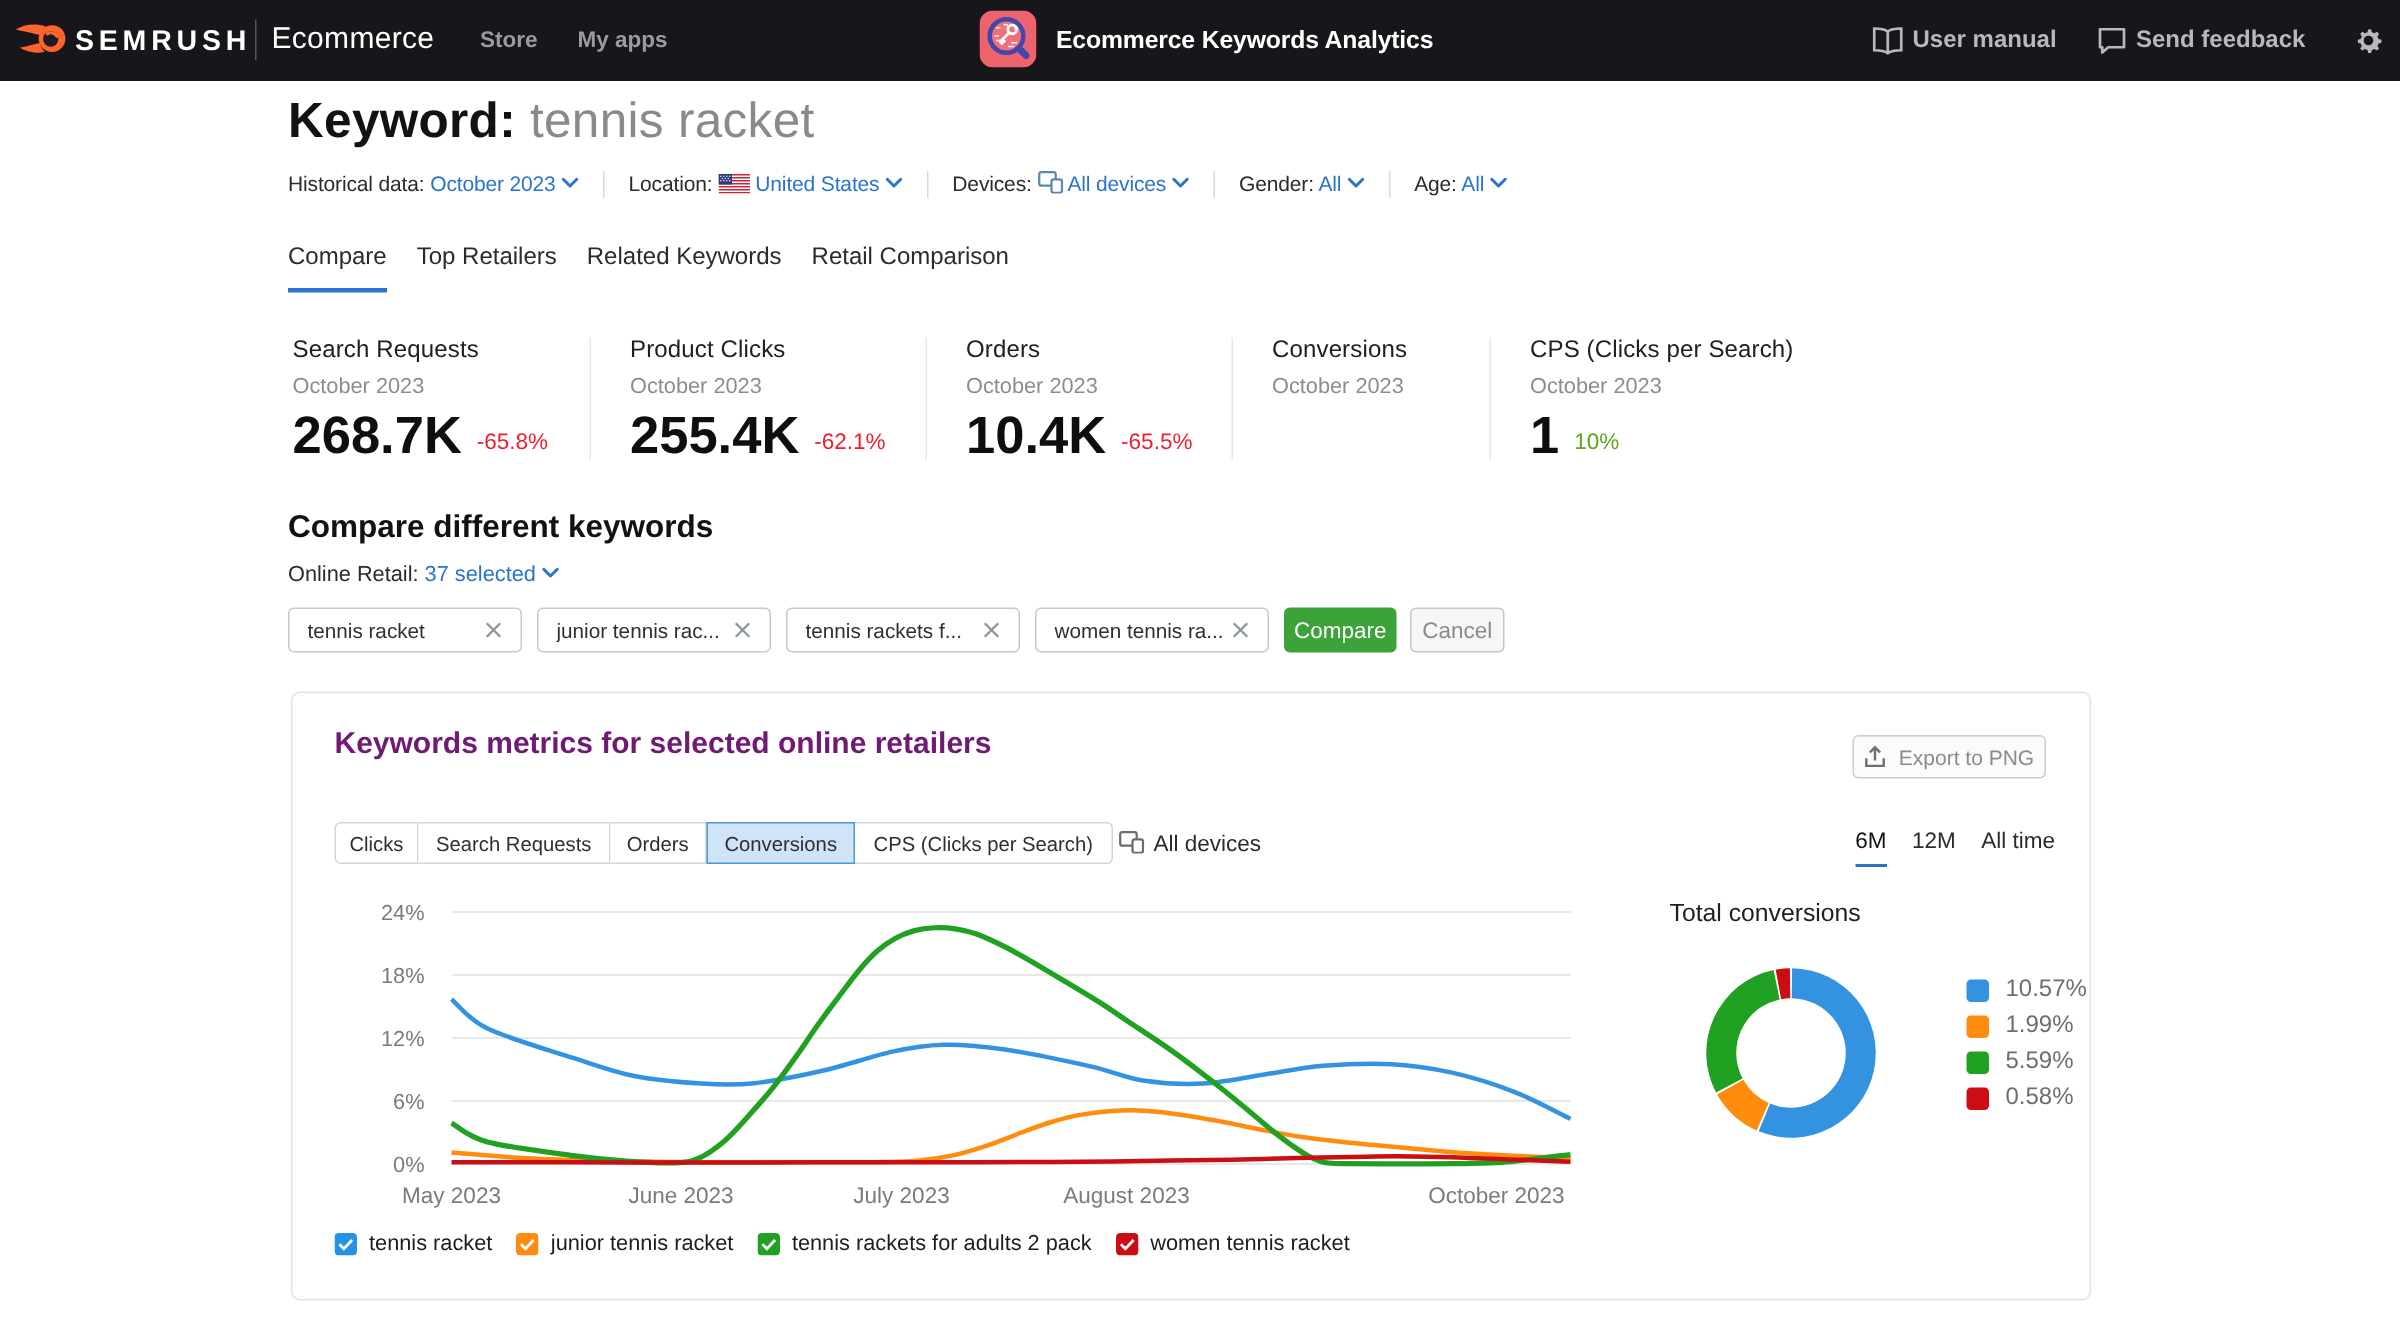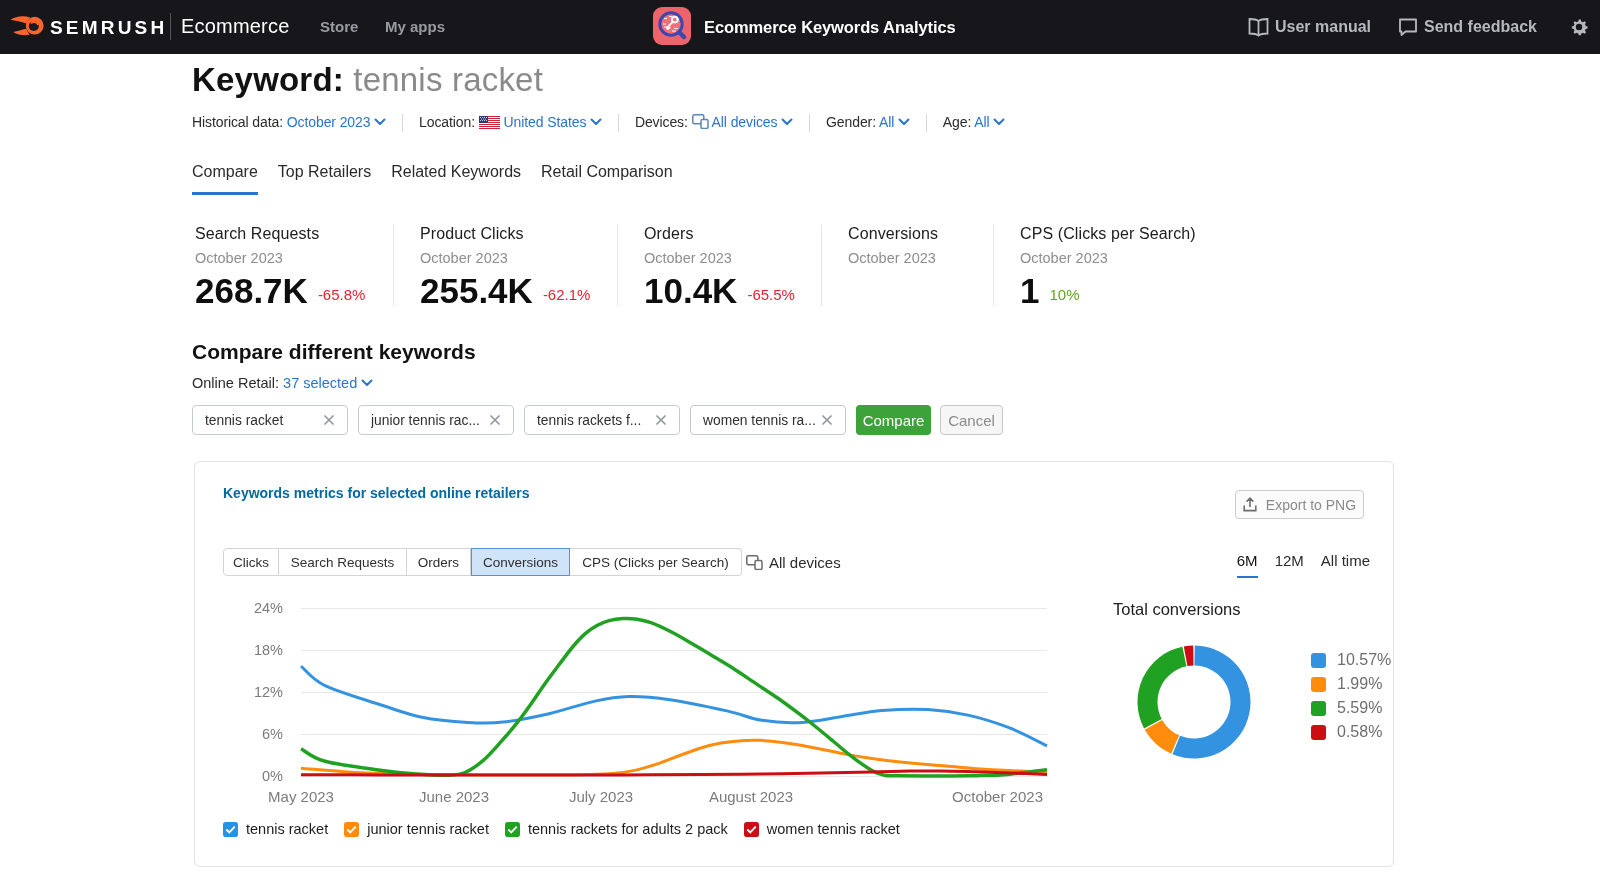--- a/index.html
+++ b/index.html
@@ -31,21 +31,21 @@
 .mv .pct { font-size:15px; font-weight:400; letter-spacing:0; margin-left:10px; vertical-align:3px;}
 .neg { color:#ef1e2b; } .pos { color:#61a41e; }
 .h2 { position:absolute; left:192px; top:340px; font-size:21px; font-weight:700; color:#121212; }
 .oretail { position:absolute; left:192px; top:375px; font-size:14.5px; color:#2b2b2b; }
 .chips { position:absolute; left:192px; top:405px; display:flex; }
 .chip { width:156px; height:30px; border:1px solid #c5cacd; border-radius:4px; margin-right:10px; font-size:13.8px; color:#2f2f2f; display:flex; align-items:center; padding:0 12px; white-space:nowrap; }
 .chip span { overflow:hidden; flex:1; }
 .btn-cmp { width:75px; height:30px; background:#3ea23b; border-radius:4px; color:#fff; font-size:15px; display:flex; align-items:center; justify-content:center; }
 .btn-cnc { width:63px; height:30px; background:#f6f6f6; border:1px solid #c7c7c7; border-radius:4px; color:#8b8b8b; font-size:15px; display:flex; align-items:center; justify-content:center; margin-left:9px; }
 .card { position:absolute; left:194px; top:461px; width:1200px; height:406px; border:1px solid #e2e2e2; border-radius:6px; background:#fff; }
-.card-h { position:absolute; left:28px; top:23px; font-size:14px; font-weight:700; color:#0369a1; }
+.card-h { position:absolute; left:28px; top:23px; font-size:20px; font-weight:700; color:#701a75; }
 .btn-exp { position:absolute; right:29px; top:28px; width:129px; height:29px; background:#fbfbfb; border:1px solid #cccccc; border-radius:4px; color:#8b8b8b; font-size:14px; display:flex; align-items:center; justify-content:center; }
 .seg { position:absolute; left:28px; top:86px; display:flex; font-size:13.5px; color:#2f2f2f; }
 .seg .s { justify-content:center; }
 .seg .s { height:28px; border:1px solid #d4d4d4; border-left:none; display:flex; align-items:center; justify-content:center; background:#fff; }
 .seg .s:first-child { border-left:1px solid #d4d4d4; border-radius:4px 0 0 4px; }
 .seg .s:last-child { border-radius:0 4px 4px 0; }
 .seg .s.on { background:#cfe4f9; border:1px solid #4a96dc; }
 .alldev { position:absolute; left:551px; top:92px; font-size:15px; color:#2b2b2b; }
 .period { position:absolute; right:23px; top:90px; font-size:15px; color:#2b2b2b; }
 .period span { margin-left:17px; }

